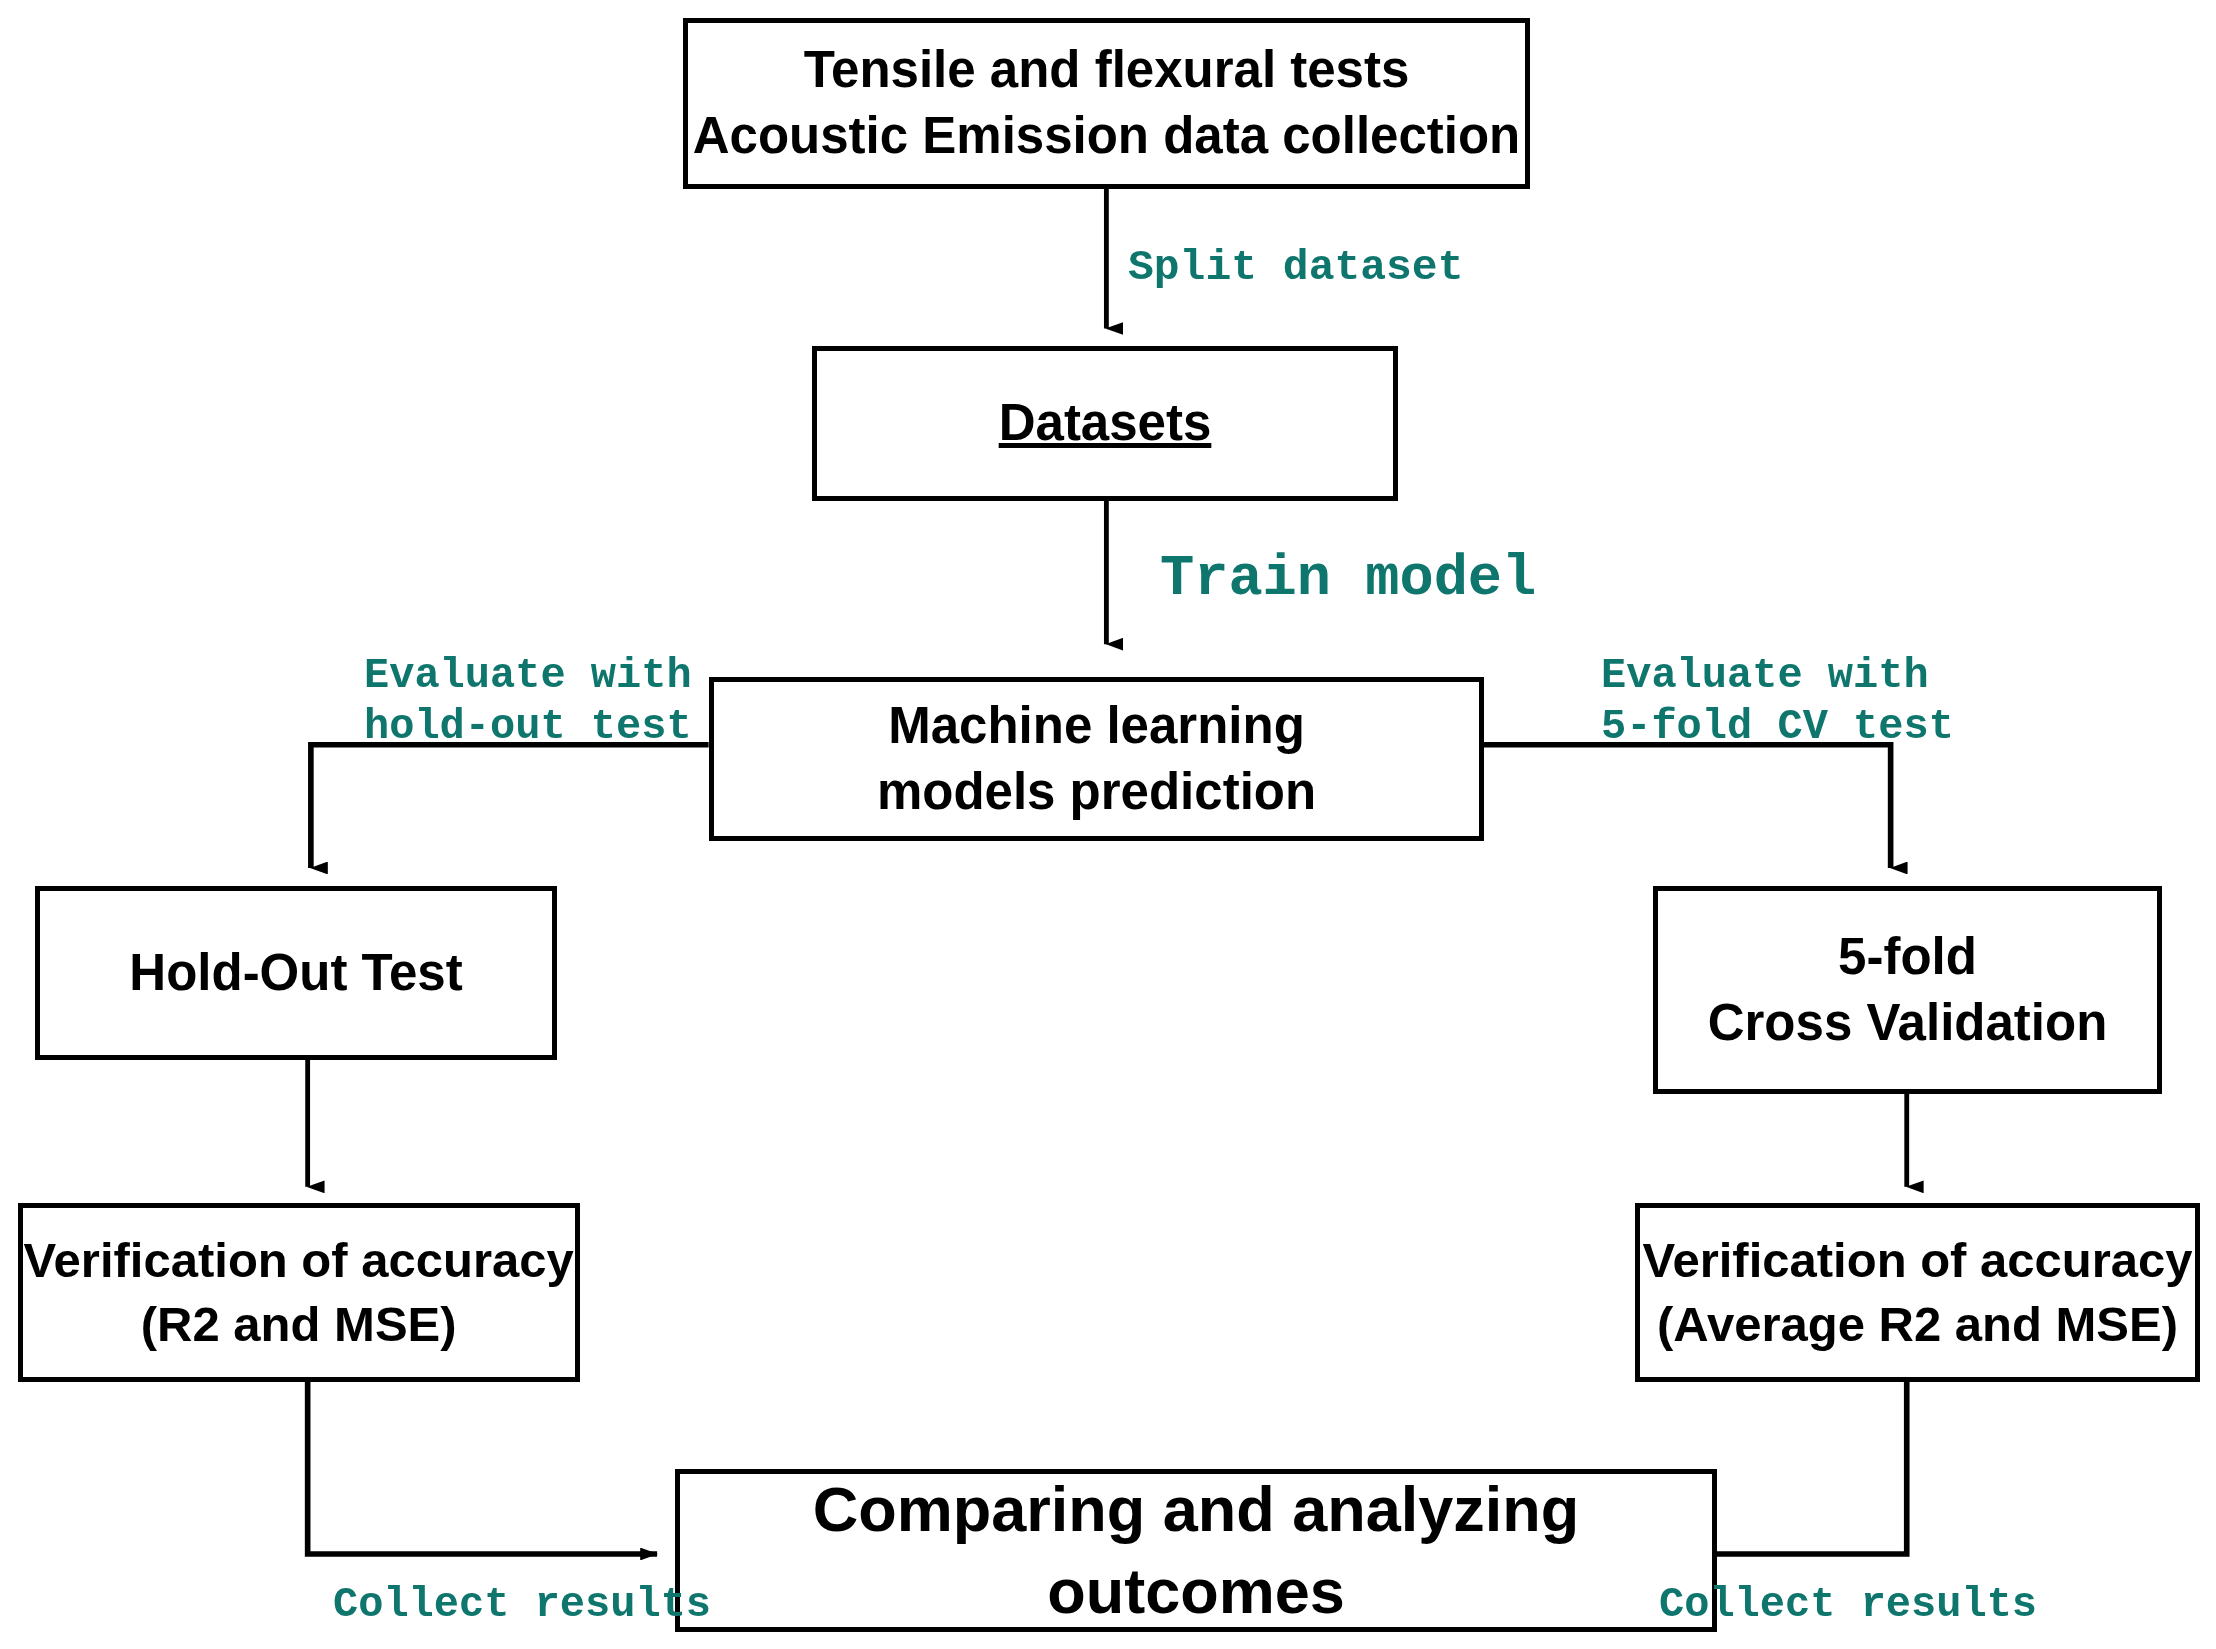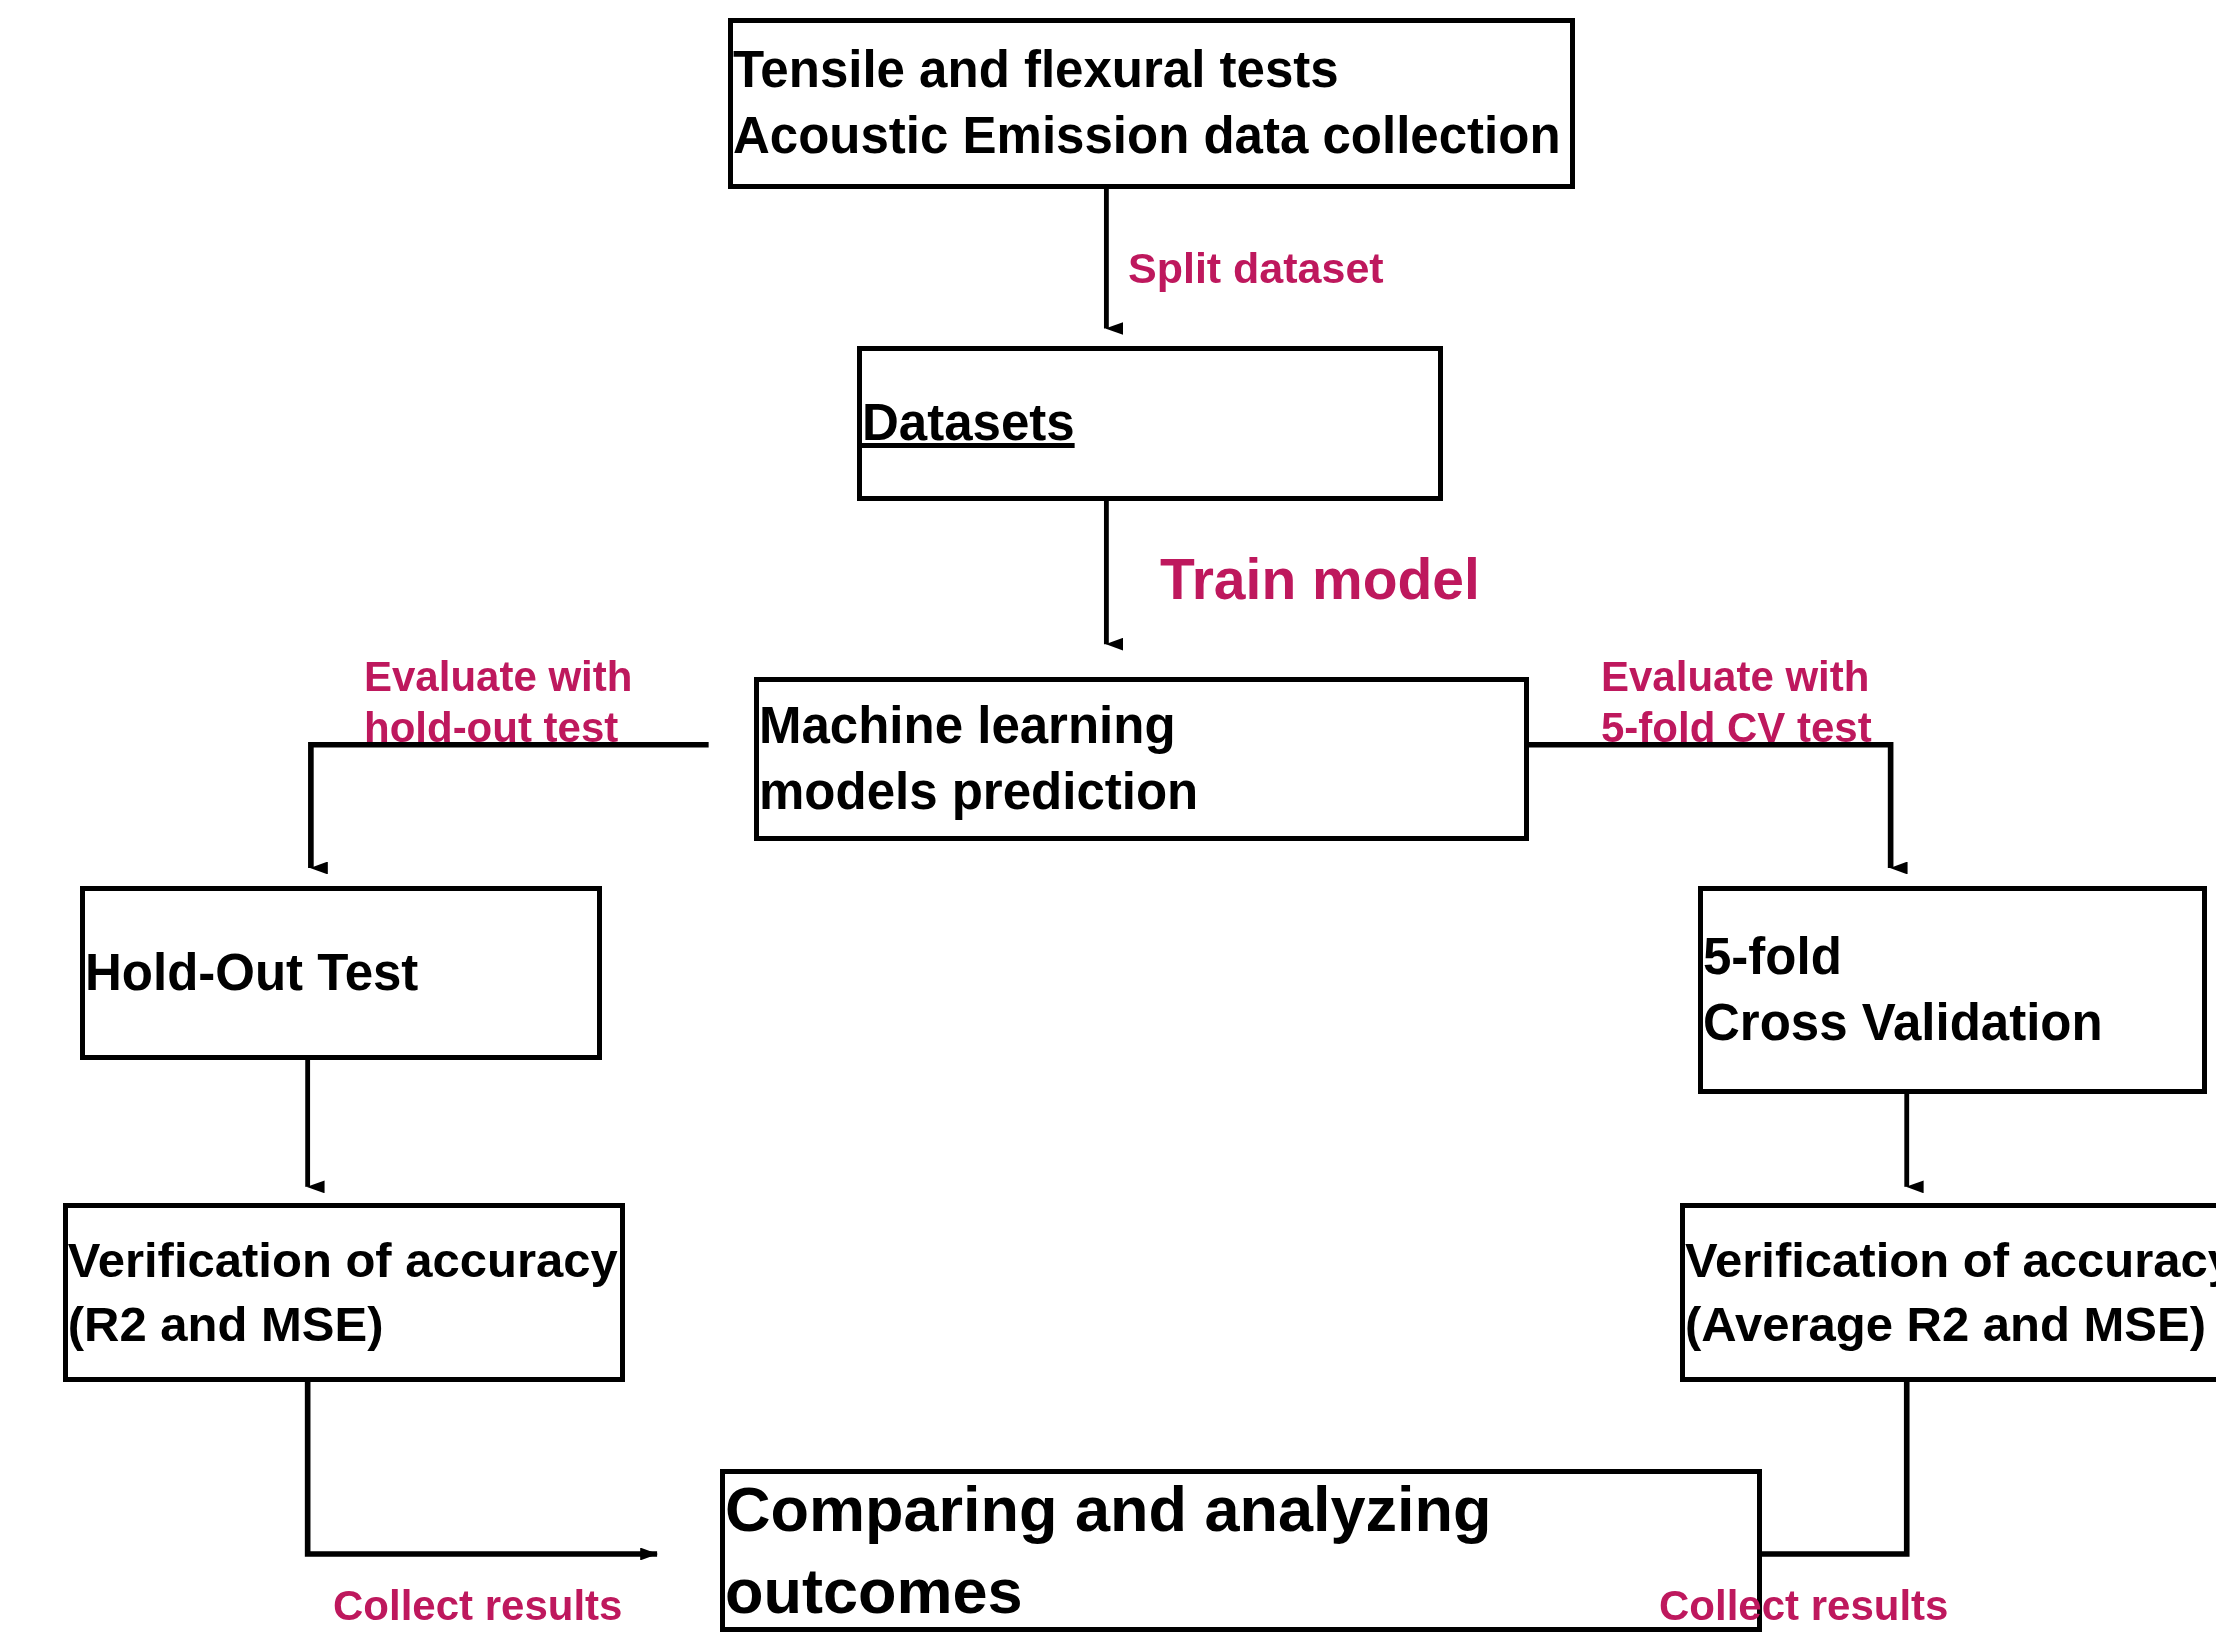--- a/index.html
+++ b/index.html
@@ -26,37 +26,37 @@
     height: 1649px;
   }
   .node {
     position: absolute;
     box-sizing: border-box;
     border: 5.6px solid #000000;
     background: #ffffff;
     display: flex;
     align-items: center;
     justify-content: center;
+    text-align: center;
     color: #000000;
     font-weight: bold;
     font-family: "Liberation Sans", sans-serif;
     line-height: 1.30;
     z-index: 3;
-    margin-left: 45px;
   }
   .node-text {
     display: block;
     width: 100%;
     white-space: pre-line;
   }
   .edge-label {
     position: absolute;
-    color: #be185d;
+    color: #0f766e;
     font-weight: bold;
-    font-family: Liberation Sans, sans-serif;
+    font-family: Liberation Mono, monospace;
     line-height: 1.22;
     white-space: pre-line;
     z-index: 4;
   }
 
   
   #node-data-collection { left: 683px;  top: 17.7px;   width: 847px; height: 171px; font-size: 51px; }
   #node-datasets        { left: 812px; top: 346px;  width: 586px;  height: 155px; font-size: 51px; text-decoration: underline; }
   #node-ml-models       { left: 709px;  top: 677px;  width: 775px;  height: 164px; font-size: 51px; }
   #node-holdout         { left: 35px;   top: 886px; width: 522px;  height: 174px; font-size: 51px; }

